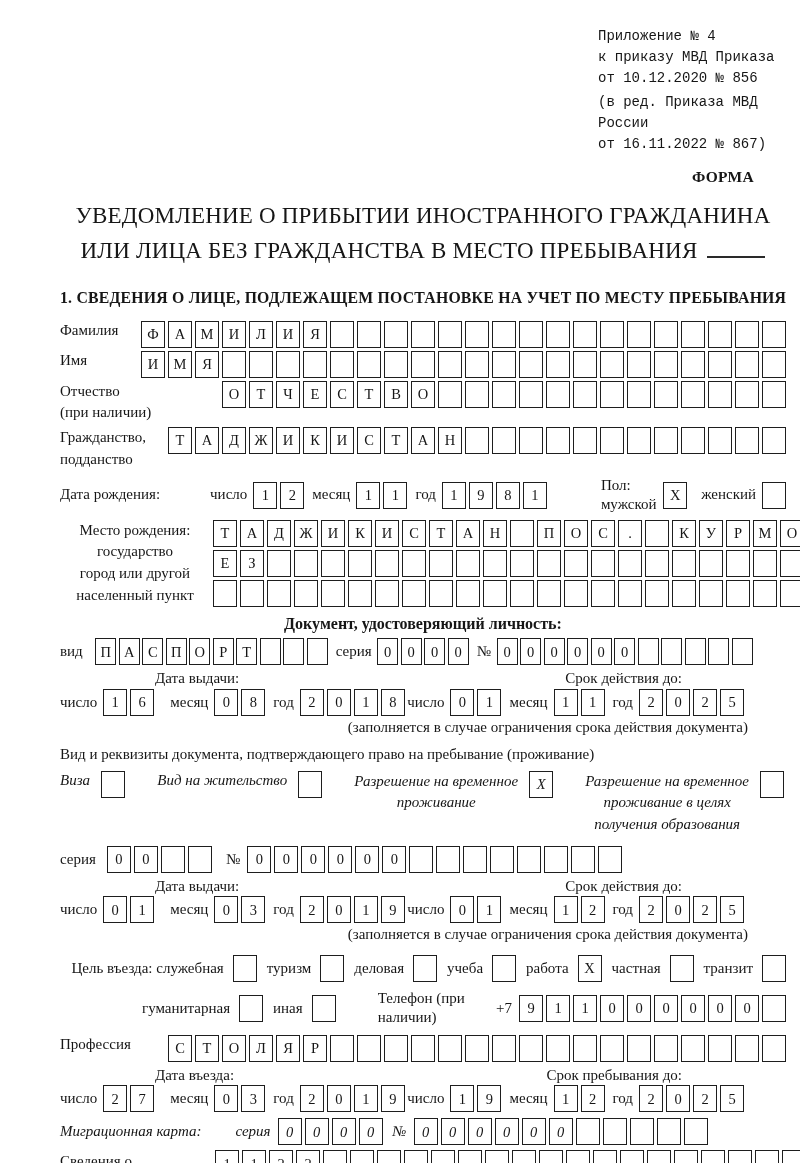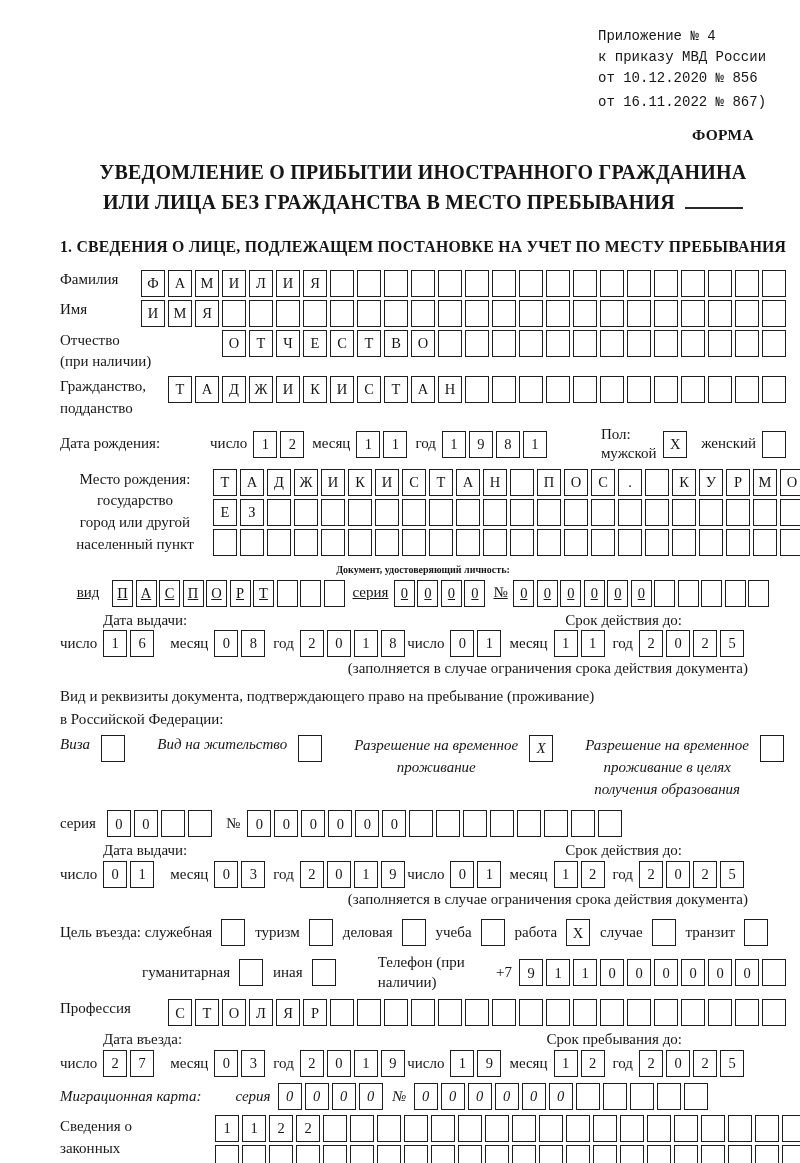--- a/index.html
+++ b/index.html
@@ -6,81 +6,82 @@
   .page{
     width:800px;height:1163px;background:#ffffff;box-sizing:border-box;
     padding:26px 14px 8px 60px;overflow:hidden;position:relative;
     font-family:"Liberation Serif",serif;color:#161616;font-size:15px;line-height:1.3;
   }
   
   .appendix{margin-left:auto;width:188px;font-size:14px;line-height:1.5;font-family:Liberation Mono, monospace;}
   .appendix .rev{margin-top:3px;}
   .forma{margin-top:12px;text-align:right;padding-right:32px;font-weight:bold;font-size:15.5px;letter-spacing:.3px;}
   
-  .title{margin-top:12px;text-align:center;font-weight:bold;font-size:20px;line-height:1.5;letter-spacing:.2px;}
+  .title{margin-top:12px;text-align:center;font-weight:normal;font-size:23px;line-height:1.5;letter-spacing:.2px;}
   .blank{display:inline-block;width:58px;border-bottom:2.2px solid #2a2a2a;height:14px;margin-left:10px;}
   .sec1{margin-top:20px;font-weight:bold;font-size:15.8px;letter-spacing:.2px;white-space:nowrap;}
   
   .form{margin-top:12px;}
   .row{display:flex;align-items:flex-start;margin-bottom:3px;}
   .row.center{align-items:center;}
   .lbl{flex:none;}
   .cells{display:flex;flex:none;}
   .cells.right{margin-left:auto;}
   .cell{
     display:inline-flex;align-items:center;justify-content:center;flex:none;
     width:24px;height:27px;box-sizing:border-box;border:1.7px solid #1e1e1e;
     margin-left:3px;font-size:14.5px;background:#fff;
   }
   .sm .cell{width:21px;margin-left:2.5px;}
   .stack{display:flex;flex-direction:column;margin-left:auto;}
   .stack .cells{margin-bottom:3px;justify-content:flex-end;}
   .two-line{line-height:1.45;}
   
-  .mini-head{text-align:center;font-weight:bold;font-size:10px;margin:4px 0 4px 0;}
+  .mini-head{text-align:center;font-weight:bold;font-size:16px;margin:4px 0 4px 0;}
   
   .date-heads{display:flex;font-size:15px;margin-top:4px;}
-  .dh-left{margin-left:43px;}
+  .dh-left{margin-left:95px;}
   .dh-right{margin-left:auto;margin-right:104px;}
   .dateline{display:flex;align-items:center;margin-bottom:2px;}
   .dg{display:flex;align-items:center;}
   .dg .t{margin:0 3px 0 8px;}
   .dg .t.first{margin-left:0;}
   .dg.rightg{margin-left:auto;margin-right:42px;}
   .note{font-size:15px;text-align:right;padding-right:38px;margin-bottom:4px;}
   
   .para{margin-top:6px;line-height:1.55;}
   
   .opts{display:flex;align-items:flex-start;margin-top:4px;justify-content:space-between;padding-right:2px;font-style:italic;}
   .opt{display:flex;align-items:flex-start;}
   .opt .olbl{margin-right:8px;}
   .opt .center{text-align:center;line-height:1.45;}
   
-  .purpose{display:flex;align-items:center;margin-top:10px;}
+  .purpose{display:flex;align-items:center;margin-top:10px;justify-content:flex-end;}
   .purpose .t{margin:0 6px 0 10px;}
   .purpose .t.first{margin-left:0;}
   .purpose2{display:flex;align-items:center;margin-top:7px;padding-left:72px;}
   .purpose2 .t{margin:0 6px 0 10px;}
   .phone-lbl{margin-left:42px;}
   .phone-pre{margin-left:20px;margin-right:4px;}
   
   .migr .t{margin:0 4px 0 34px;}
   
   .repr-lbls{width:152px;line-height:1.5;flex:none;}
 </style>
 </head>
 <body>
 
 <div class="page">
 
   <div class="appendix">
     <div>Приложение № 4</div>
-    <div>к приказу МВД России</div>
+    <div>к приказу МВД Приказа</div>
     <div>от 10.12.2020 № 856</div>
     <div class="rev">
+      <div>(в ред. Приказа МВД России</div>
       <div>от 16.11.2022 № 867)</div>
     </div>
   </div>
   <div class="forma">ФОРМА</div>
 
   <div class="title">
     <div>УВЕДОМЛЕНИЕ О ПРИБЫТИИ ИНОСТРАННОГО ГРАЖДАНИНА</div>
     <div><span>ИЛИ ЛИЦА БЕЗ ГРАЖДАНСТВА В МЕСТО ПРЕБЫВАНИЯ</span><span class="blank"></span></div>
   </div>
 
@@ -321,21 +322,21 @@
             <span class="cell"></span>
             <span class="cell"></span>
             <span class="cell"></span>
             <span class="cell"></span>
           </span>
       </span>
     </div>
 
     <div class="mini-head">Документ, удостоверяющий личность:</div>
 
-    <div class="row center sm" style="justify-content:center;text-decoration:underline;">
+    <div class="row center sm" style="justify-content:flex-start;">
       <span class="dg">
         <span class="t first" style="margin-right:10px;">вид</span>
         <span class="cells">
             <span class="cell">П</span>
             <span class="cell">А</span>
             <span class="cell">С</span>
             <span class="cell">П</span>
             <span class="cell">О</span>
             <span class="cell">Р</span>
             <span class="cell">Т</span>
@@ -412,21 +413,20 @@
             <span class="cell">0</span>
             <span class="cell">2</span>
             <span class="cell">5</span>
           </span>
       </span>
     </div>
     <div class="note">(заполняется в случае ограничения срока действия документа)</div>
 
     <div class="para">
       <div>Вид и реквизиты документа, подтверждающего право на пребывание (проживание)</div>
-      <div>в Российской Федерации:</div>
     </div>
 
     <div class="opts">
       <span class="opt">
         <span class="olbl">Виза</span>
         <span class="cells">
             <span class="cell"></span>
           </span>
       </span>
       <span class="opt">
@@ -543,21 +543,21 @@
           <span class="cell"></span>
         </span>
       <span class="t">учеба</span>
       <span class="cells">
           <span class="cell"></span>
         </span>
       <span class="t">работа</span>
       <span class="cells">
           <span class="cell">X</span>
         </span>
-      <span class="t">случае</span>
+      <span class="t">частная</span>
       <span class="cells">
           <span class="cell"></span>
         </span>
       <span class="t">транзит</span>
       <span class="cells">
           <span class="cell"></span>
         </span>
     </div>
     <div class="purpose2">
       <span class="t first">гуманитарная</span>

